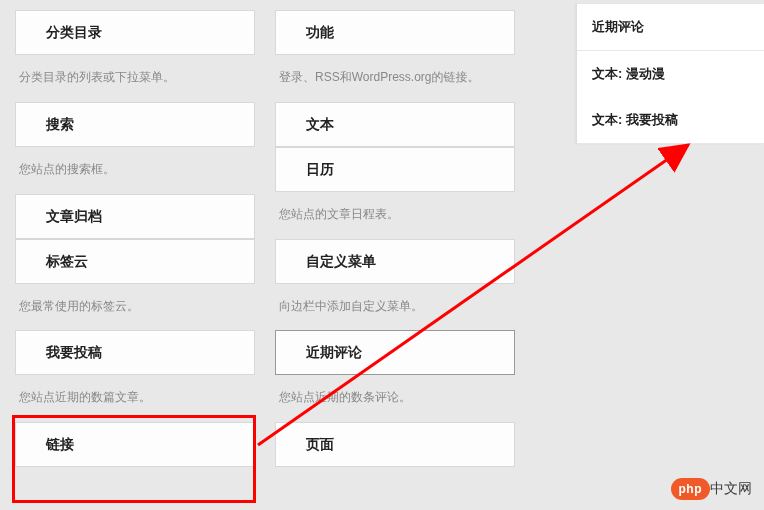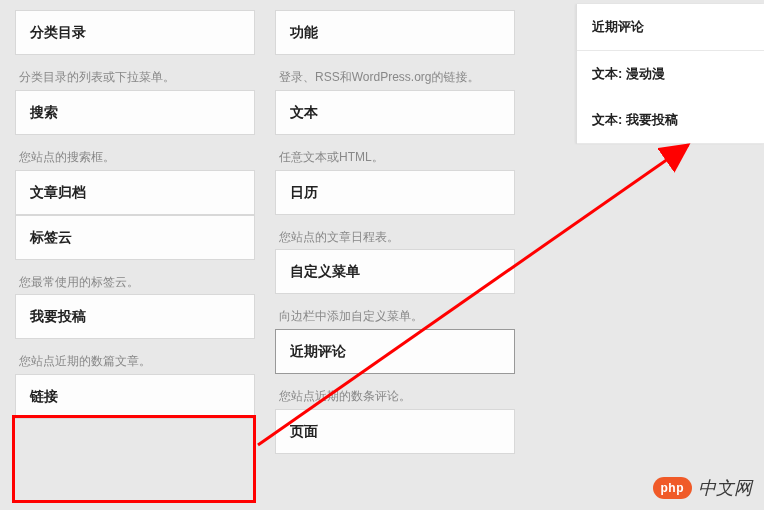--- a/index.html
+++ b/index.html
@@ -17,35 +17,35 @@
       gap: 20px;
     }
     .col {
       width: 240px;
       display: flex;
       flex-direction: column;
     }
     .widget-box {
       background: #fdfdfd;
       border: 1px solid #d8d8d8;
-      padding: 12px 14px;
+      padding: 12px 30px;
       cursor: pointer;
     }
     .widget-box.active {
       border: 1px solid #999;
     }
     .widget-title {
       font-size: 14px;
       font-weight: 700;
       color: #222;
     }
     .widget-desc {
       font-size: 12px;
       color: #888;
-      padding: 14px 4px 4px 4px;
+      padding: 14px 4px 16px 4px;
       line-height: 1.4;
     }
     .right-panel {
       position: absolute;
       right: 0;
       top: 4px;
       width: 188px;
       background: #fff;
       border-left: 1px solid #ddd;
       box-shadow: -1px 0 2px rgba(0,0,0,0.05);
@@ -77,36 +77,34 @@
       width: 764px;
       height: 510px;
       pointer-events: none;
     }
     .logo {
       position: absolute;
       right: 12px;
       bottom: 10px;
       display: flex;
       align-items: center;
-      gap: 6px;
     }
     .logo-badge {
       background: #f05a28;
       color: #fff;
       font-weight: 700;
       font-size: 12px;
       padding: 4px 8px;
       border-radius: 11px;
       letter-spacing: 0.5px;
     }
     .logo-text {
-      font-size: 18px;
+      font-size: 14px;
       color: #3a3a3a;
       font-weight: 500;
-      font-style: italic;
     }
   </style>
 </head>
 <body>
 
 <div class="container">
   <div class="col">
     <div class="widget-box"><span class="widget-title">分类目录</span></div>
     <div class="widget-desc">分类目录的列表或下拉菜单。</div>
     <div class="widget-box"><span class="widget-title">搜索</span></div>
@@ -117,21 +115,20 @@
     <div class="widget-box"><span class="widget-title">我要投稿</span></div>
     <div class="widget-desc">您站点近期的数篇文章。</div>
     <div class="widget-box"><span class="widget-title">链接</span></div>
 
   </div>
 
   <div class="col">
     <div class="widget-box"><span class="widget-title">功能</span></div>
     <div class="widget-desc">登录、RSS和WordPress.org的链接。</div>
     <div class="widget-box"><span class="widget-title">文本</span></div>
-    <div class="widget-desc">任意文本或HTML。</div>
     <div class="widget-box"><span class="widget-title">日历</span></div>
     <div class="widget-desc">您站点的文章日程表。</div>
     <div class="widget-box"><span class="widget-title">自定义菜单</span></div>
     <div class="widget-desc">向边栏中添加自定义菜单。</div>
     <div class="widget-box active"><span class="widget-title">近期评论</span></div>
     <div class="widget-desc">您站点近期的数条评论。</div>
     <div class="widget-box"><span class="widget-title">页面</span></div>
 
   </div>
 </div>

